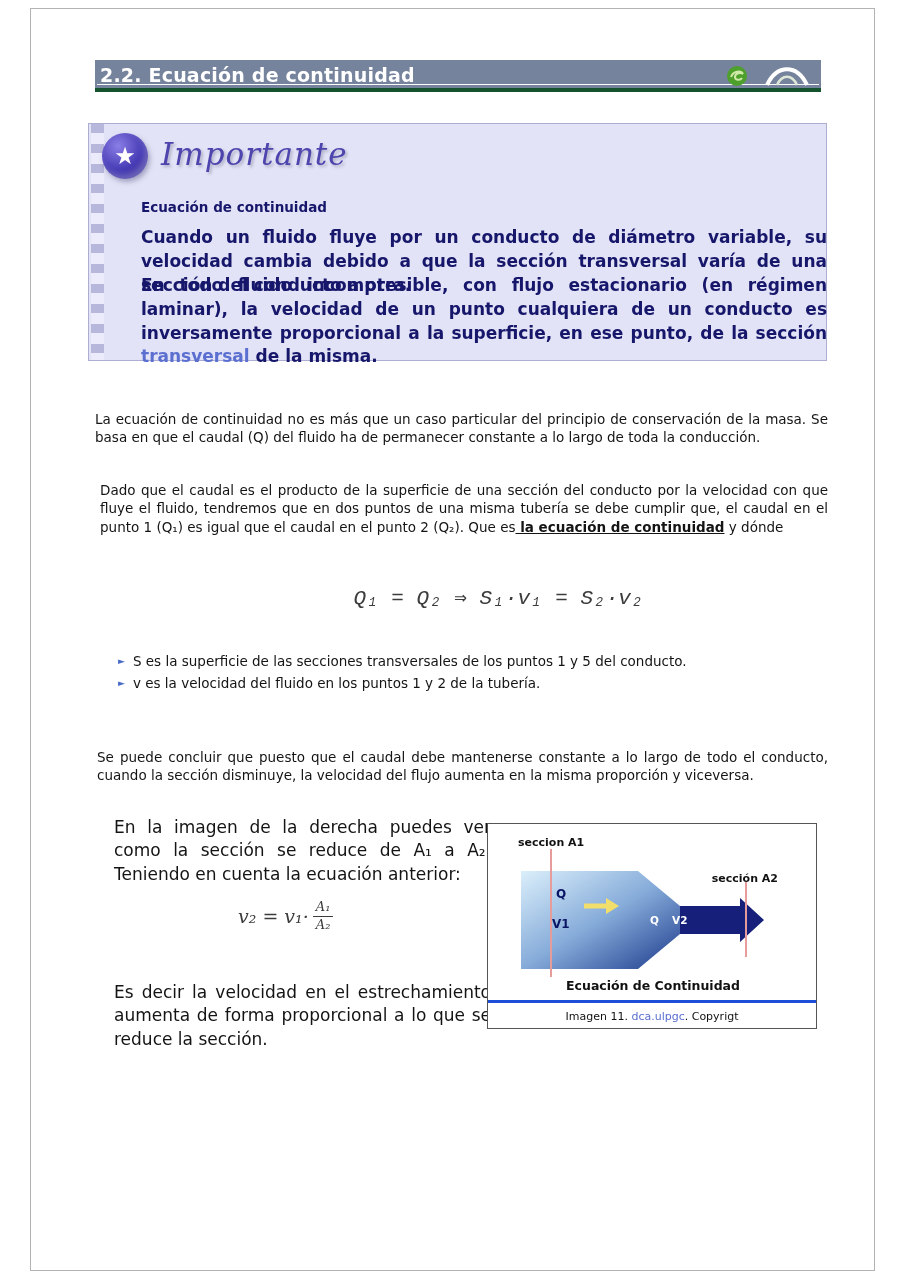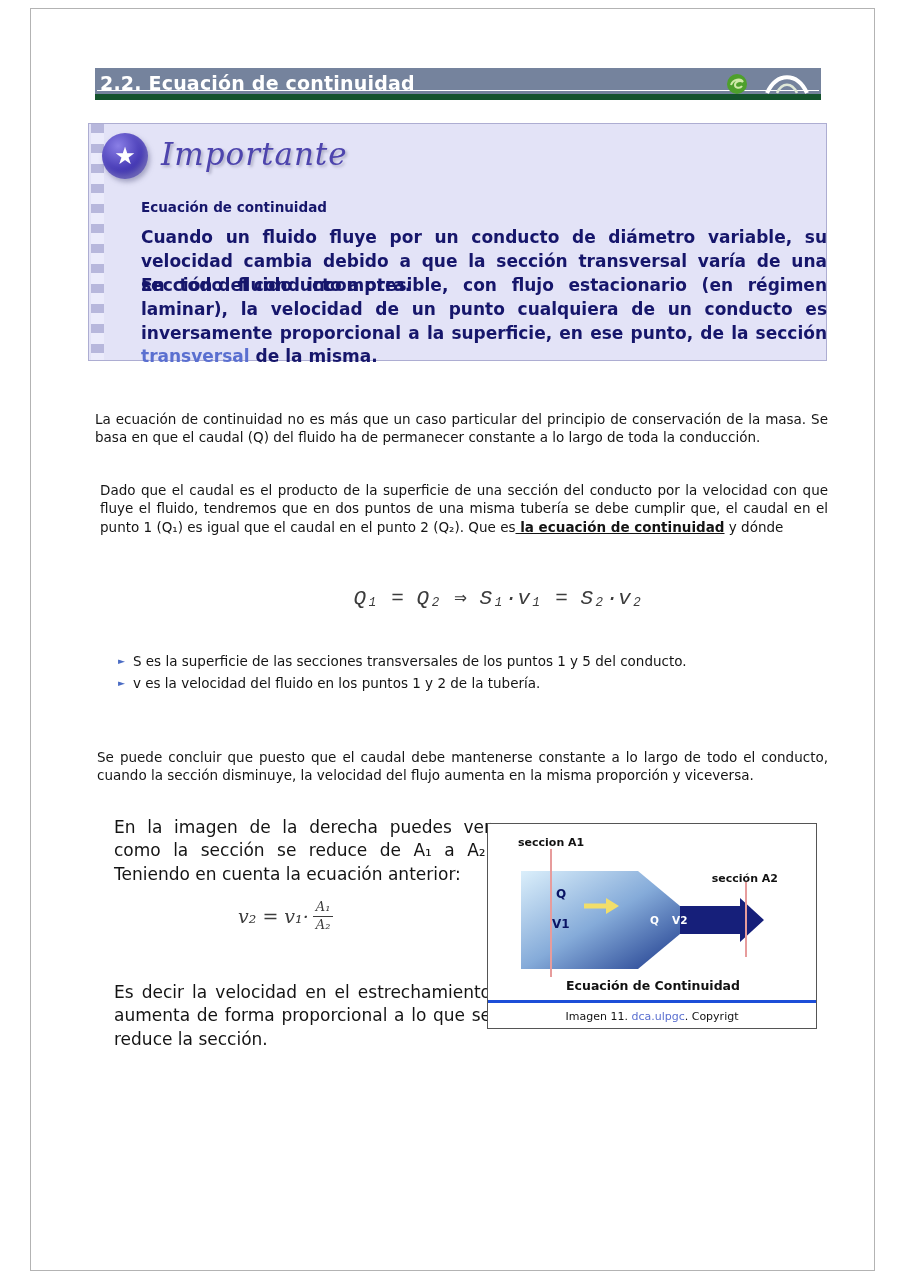--- a/index.html
+++ b/index.html
@@ -2,21 +2,21 @@
 <html><head>
 <meta charset="utf-8">
 <style>
   * { margin:0; padding:0; box-sizing:border-box; }
   body { background:#ffffff; font-family:"DejaVu Sans","Liberation Sans",sans-serif; }
   .screen { position:relative; width:905px; height:1280px; background:#ffffff; overflow:hidden; }
 
   .page-frame { position:absolute; left:30px; top:8px; width:845px; height:1263px; border:1px solid #b3b3b3; }
 
   
-  .header-bar { position:absolute; left:95px; top:68px; width:726px; height:32px; background:#75839d; border-bottom:6px solid #14532d; }
+  .header-bar { position:absolute; left:95px; top:60px; width:726px; height:32px; background:#75839d; border-bottom:4px solid #14532d; }
   .header-title { position:absolute; left:5px; top:4px; font-size:19px; font-weight:bold; color:#ffffff; letter-spacing:.2px; }
   .header-underline { position:absolute; left:2px; right:2px; bottom:3px; height:1px; background:#ffffff; }
   .green-icon { position:absolute; right:72px; top:4px; width:24px; height:24px; }
   .junta-logo { position:absolute; right:6px; top:2px; width:58px; height:28px; }
 
   
   .imp-box { position:absolute; left:88px; top:123px; width:739px; height:238px; background:#e3e3f7; border:1px solid #adadd2; }
   .imp-ribbon { position:absolute; left:2px; top:0; width:13px; height:100%;
                 background:repeating-linear-gradient(178deg,#b7b7dc 0 9px,#ebebfb 9px 20px); }
   .imp-star { position:absolute; left:13px; top:9px; width:46px; height:46px; border-radius:50%;

